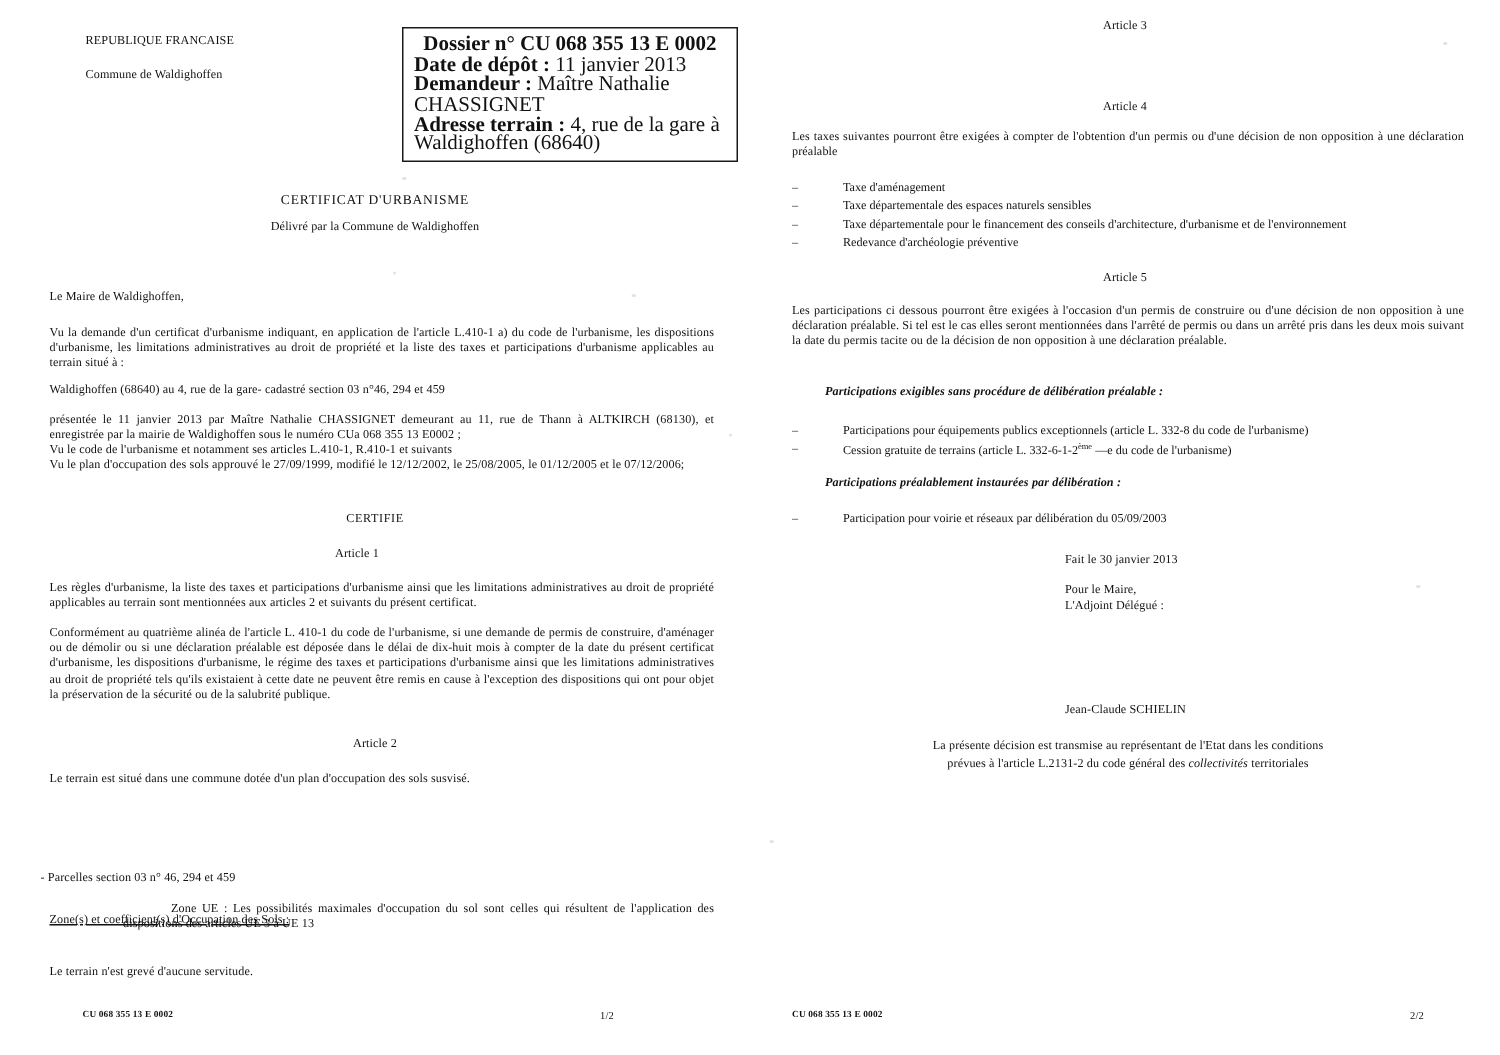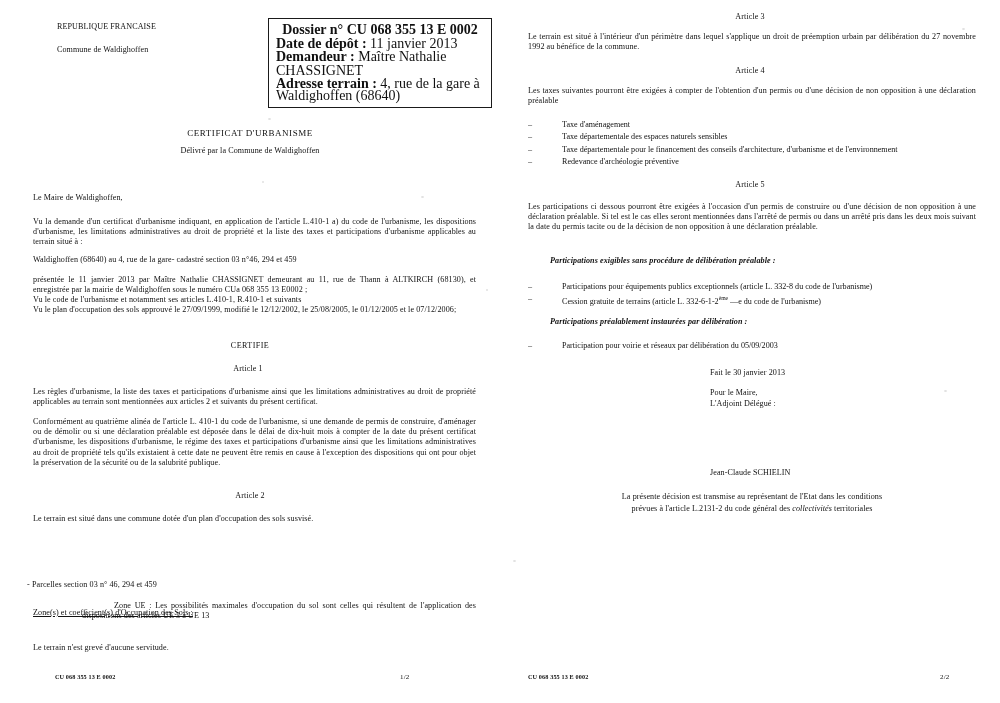--- a/index.html
+++ b/index.html
@@ -86,21 +86,21 @@
     <div class="t" style="left:33px;top:255px;width:443px;">Waldighoffen (68640) au 4, rue de la gare- cadastré section 03 n°46, 294 et 459</div>
 
     <div class="t just" style="left:33px;top:275px;width:443px;">présentée le 11 janvier 2013 par Maître Nathalie CHASSIGNET demeurant au 11, rue de Thann à ALTKIRCH (68130), et enregistrée par la mairie de Waldighoffen sous le numéro CUa 068 355 13 E0002 ;</div>
 
     <div class="t" style="left:33px;top:295px;width:443px;">Vu le code de l'urbanisme et notamment ses articles L.410-1, R.410-1 et suivants</div>
 
     <div class="t just" style="left:33px;top:305px;width:443px;">Vu le plan d'occupation des sols approuvé le 27/09/1999, modifié le 12/12/2002, le 25/08/2005, le 01/12/2005 et le 07/12/2006;</div>
 
     <div class="t b ctr" style="left:100px;top:341px;width:300px;letter-spacing:.05em;">CERTIFIE</div>
 
-    <div class="t b ctr" style="left:98px;top:364px;width:300px;">Article 1</div>
+    <div class="t b ctr" style="left:88px;top:364px;width:300px;">Article 1</div>
 
     <div class="t just" style="left:33px;top:387px;width:443px;">Les règles d'urbanisme, la liste des taxes et participations d'urbanisme ainsi que les limitations administratives au droit de propriété applicables au terrain sont mentionnées aux articles 2 et suivants du présent certificat.</div>
 
     <div class="t just" style="left:33px;top:417px;width:443px;">Conformément au quatrième alinéa de l'article L. 410-1 du code de l'urbanisme, si une demande de permis de construire, d'aménager ou de démolir ou si une déclaration préalable est déposée dans le délai de dix-huit mois à compter de la date du présent certificat d'urbanisme, les dispositions d'urbanisme, le régime des taxes et participations d'urbanisme ainsi que les limitations administratives au droit de propriété tels qu'ils existaient à cette date ne peuvent être remis en cause à l'exception des dispositions qui ont pour objet la préservation de la sécurité ou de la salubrité publique.</div>
 
     <div class="t b ctr" style="left:100px;top:491px;width:300px;">Article 2</div>
 
     <div class="t" style="left:33px;top:514px;width:443px;">Le terrain est situé dans une commune dotée d'un plan d'occupation des sols susvisé.</div>
 
 
@@ -114,21 +114,20 @@
 
     <div class="t tiny" style="left:55px;top:673px;width:200px;">CU 068 355 13 E 0002</div>
 
     <div class="t tiny" style="left:400px;top:673px;width:60px;text-align:left;font-weight:normal;font-size:7px;">1/2</div>
   </div>
 
   <div class="page page-right">
 
     <div class="t b ctr" style="left:100px;top:12px;width:300px;">Article 3</div>
 
-    <div class="t just" style="left:28px;top:32px;width:448px;">Le terrain est situé à l'intérieur d'un périmètre dans lequel s'applique un droit de préemption urbain par délibération du 27 novembre 1992 au bénéfice de la commune.</div>
 
     <div class="t b ctr" style="left:100px;top:66px;width:300px;">Article 4</div>
 
     <div class="t just" style="left:28px;top:86px;width:448px;">Les taxes suivantes pourront être exigées à compter de l'obtention d'un permis ou d'une décision de non opposition à une déclaration préalable</div>
 
     <div class="dashlist" style="left:28px;top:119px;width:448px;">
       <div class="row">
         <span class="dash">–</span>
         <span class="txt">Taxe d'aménagement</span>
       </div>

